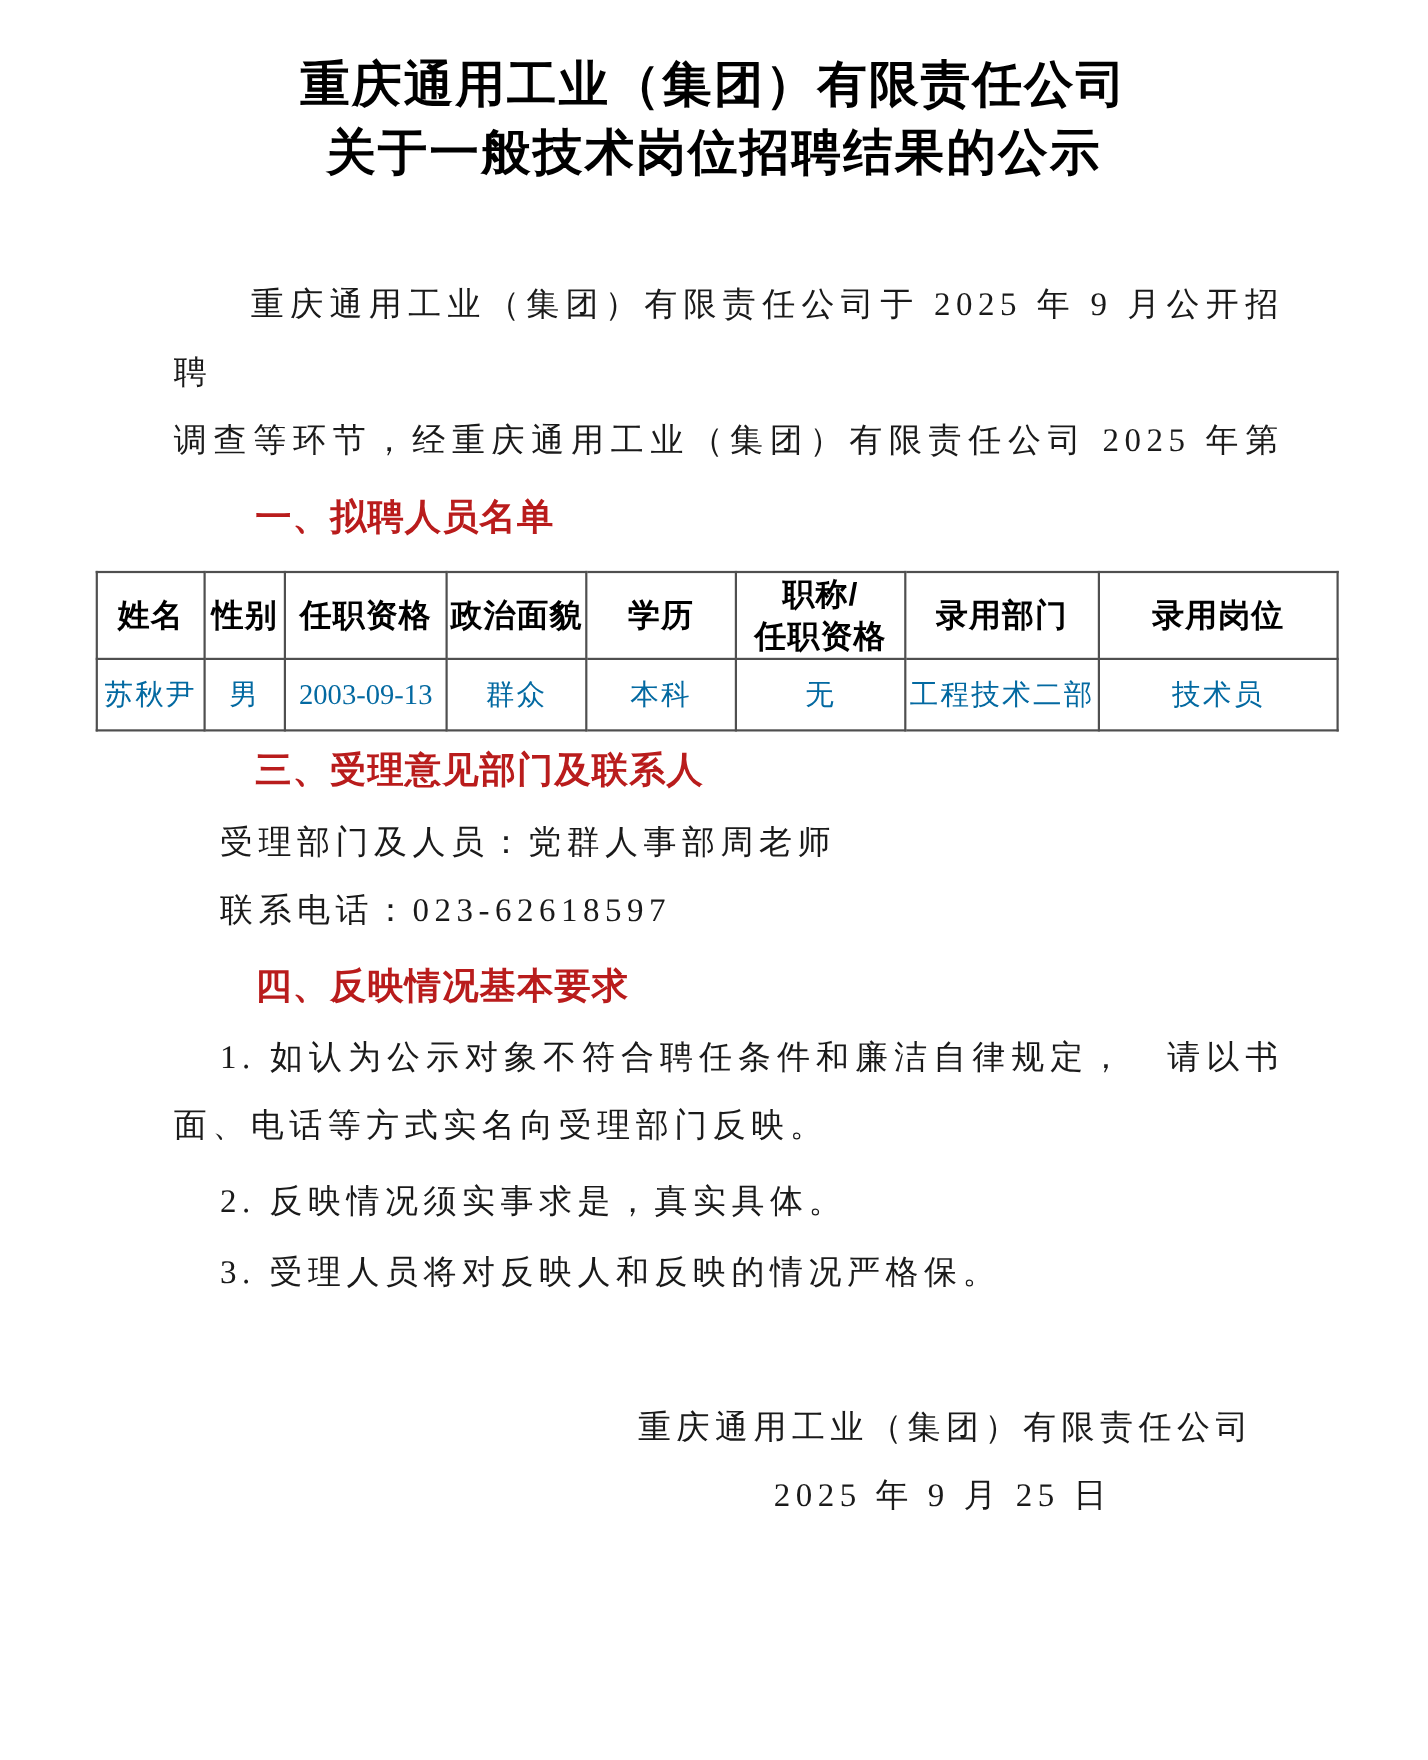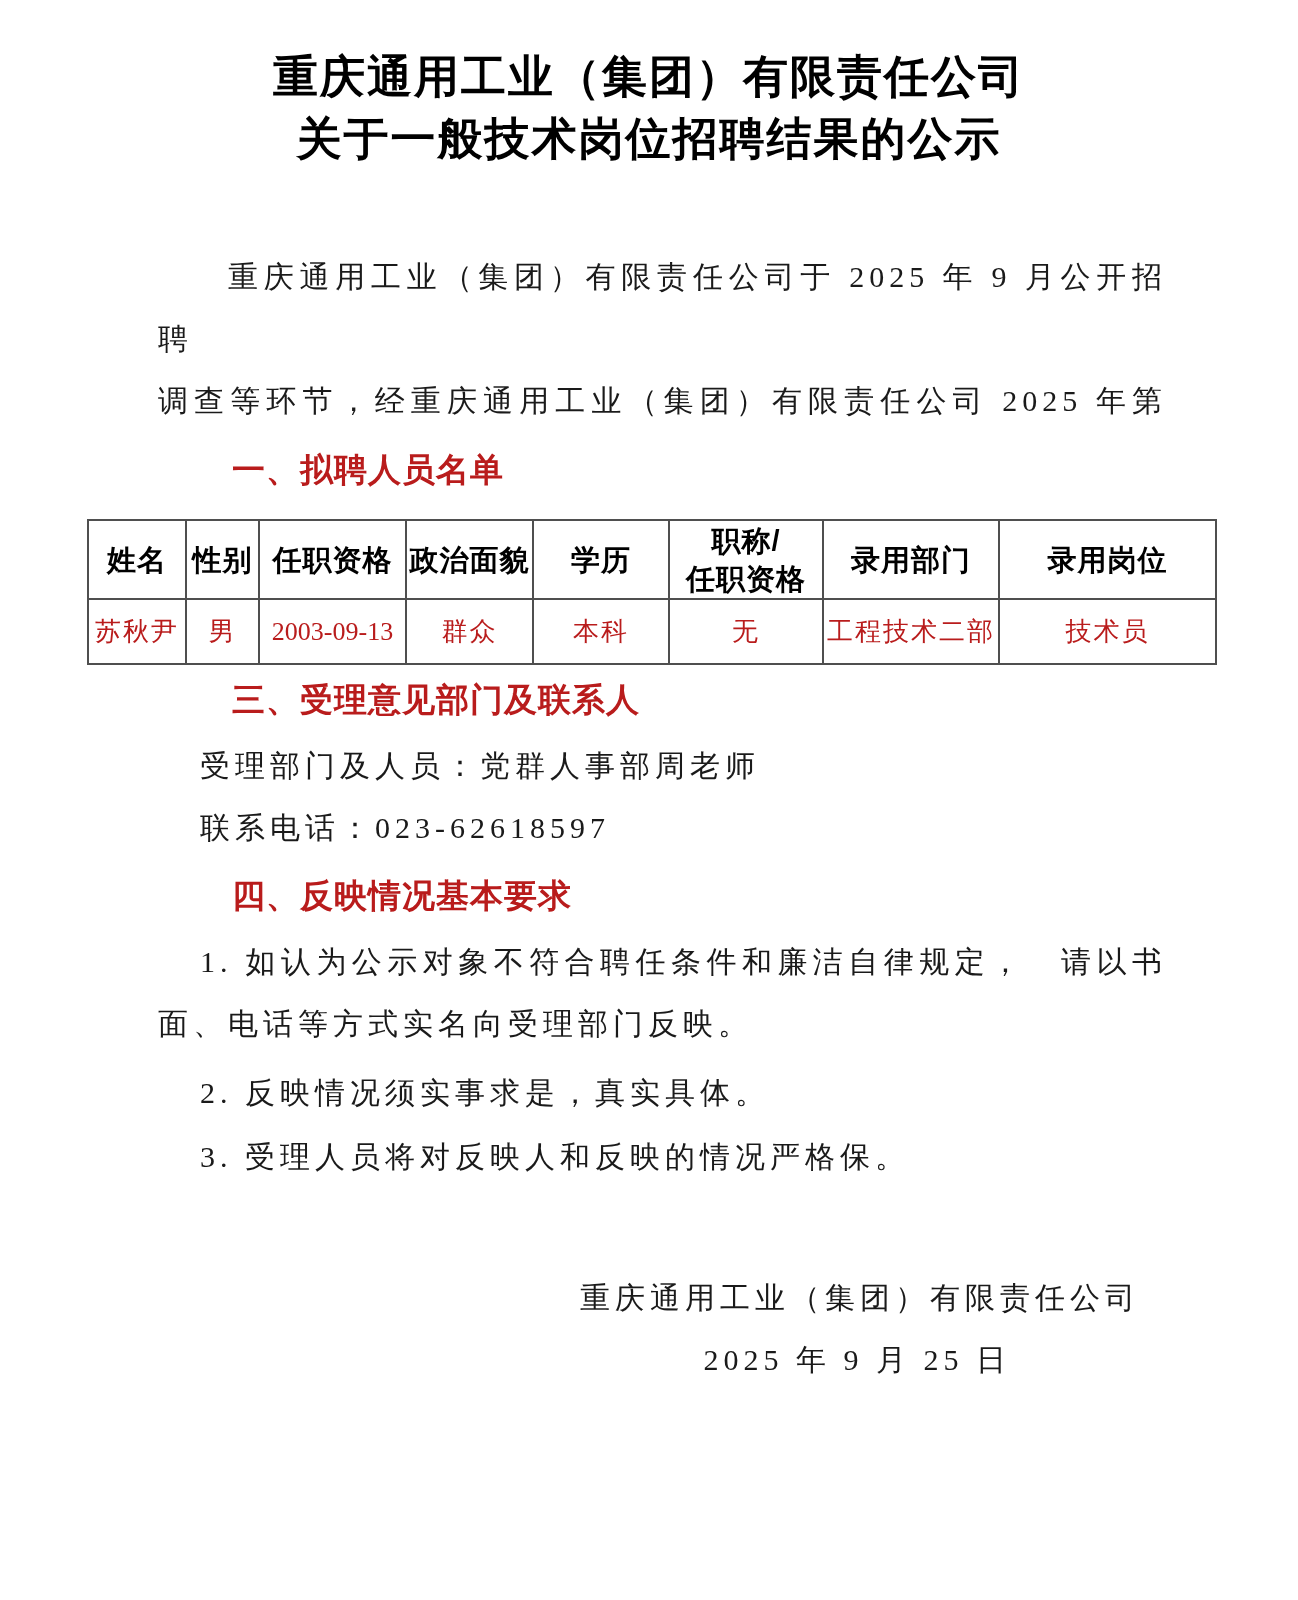--- a/index.html
+++ b/index.html
@@ -74,21 +74,21 @@
     line-height: 38px;
     letter-spacing: 1px;
     color: #000000;
     height: 77px;
     white-space: pre-line;
   }
   table.roster td {
     font-size: 26px;
     letter-spacing: 2px;
     height: 63px;
-    color: #b91c1c;
+    color: #0369a1;
   }
   table.roster td.num { letter-spacing: 0; }
   
   .sig { margin-top: 79px; }
   .sig .line { text-align: right; }
   .sig-company { padding-right: 27px; }
   .sig-date { padding-right: 156px; }
 </style>
 </head>
 <body>

